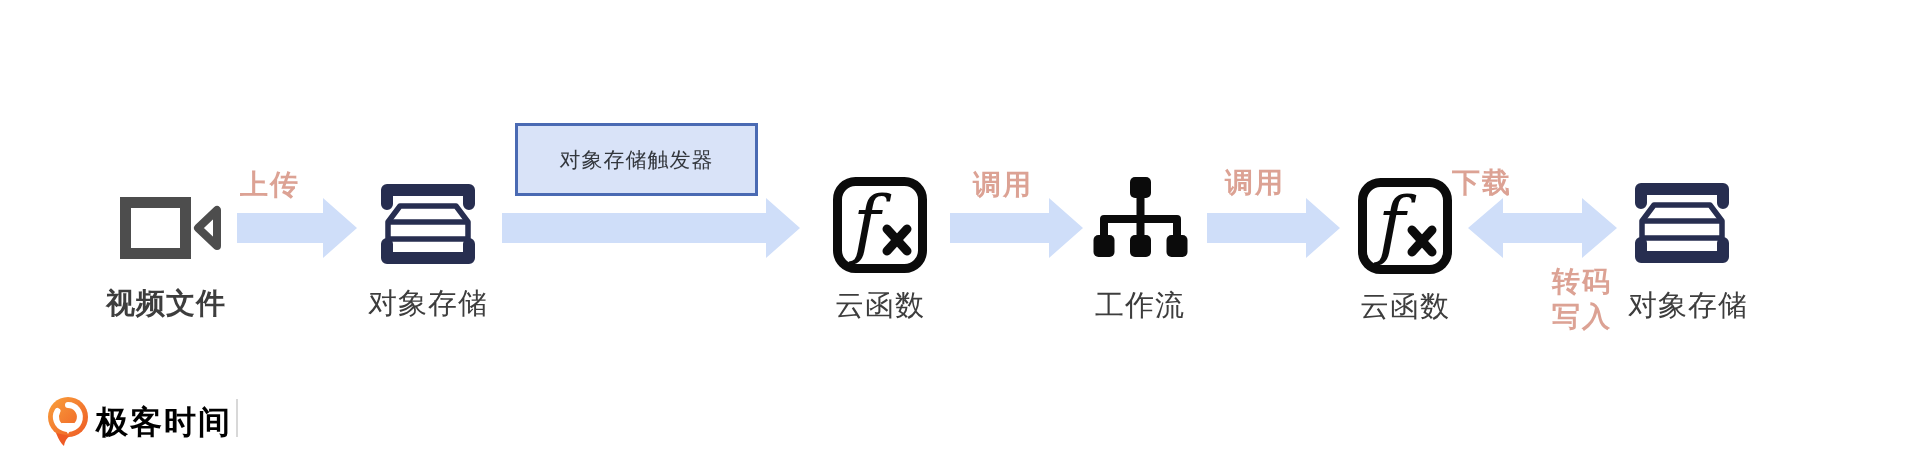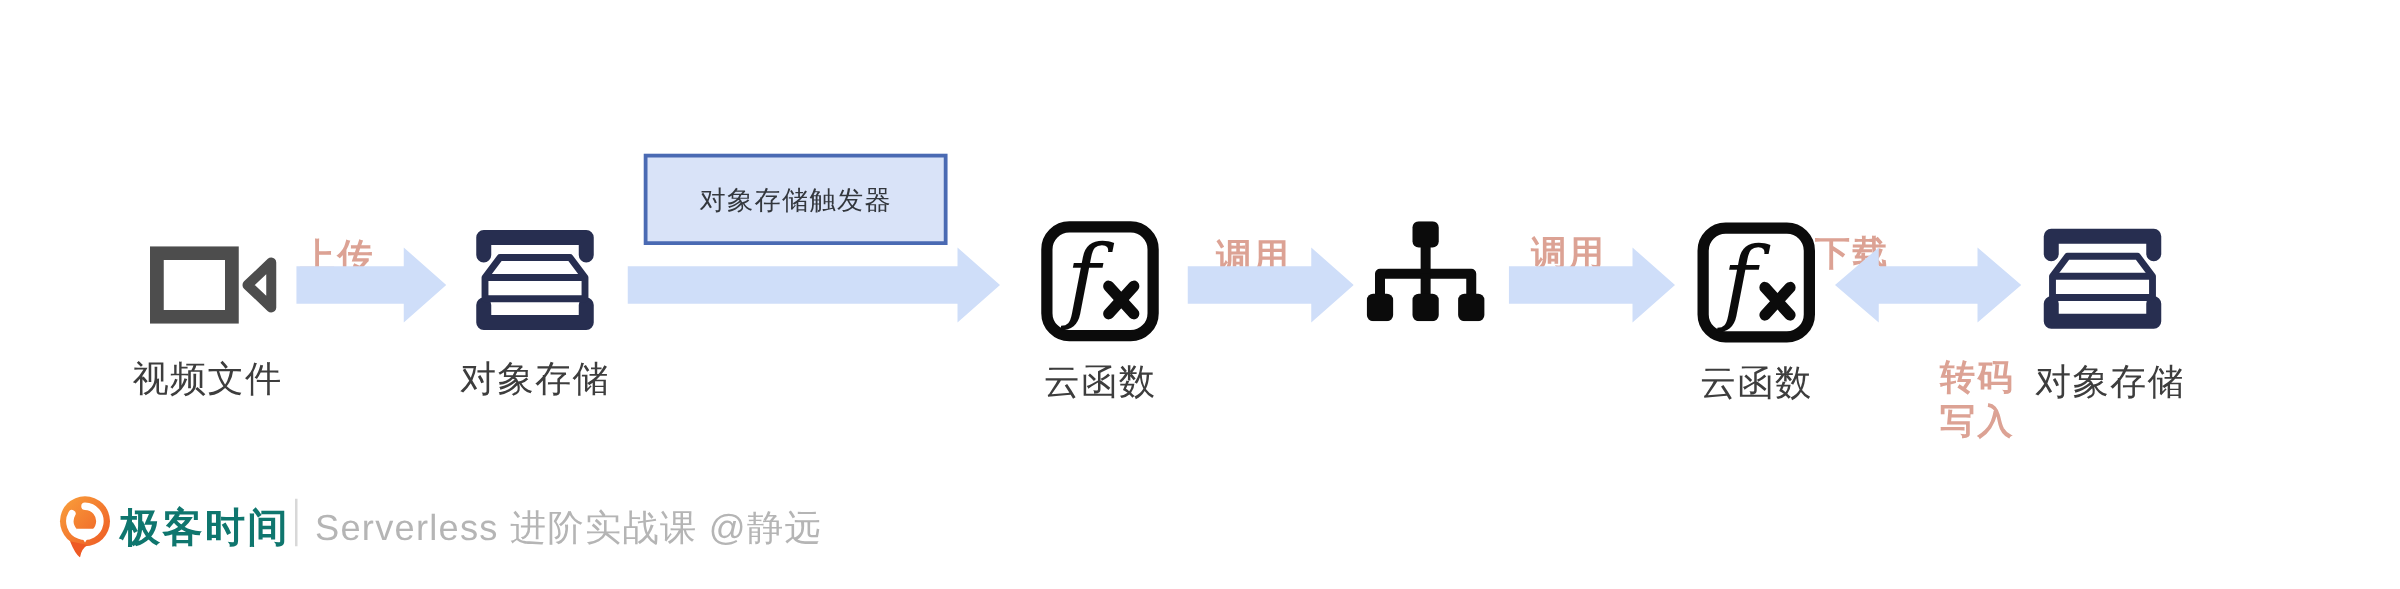--- a/index.html
+++ b/index.html
@@ -27,21 +27,20 @@
   
   .flow-label {
     position: absolute;
     width: 140px;
     text-align: center;
     font-size: 28px;
     font-weight: bold;
     color: #dca294;
     letter-spacing: 2px;
     white-space: nowrap;
-    margin-top: 20px;
   }
   .flow-label.two-line { line-height: 35px; }
 
   
   .trigger-box {
     position: absolute;
     left: 515px; top: 123px;
     width: 243px; height: 73px;
     background: #d9e3f8;
     border: 3px solid #4a6ab3;
@@ -54,21 +53,21 @@
   }
 
   .arrow-svg { position: absolute; display: block; }
 
   
   .footer-brand {
     position: absolute;
     left: 96px; top: 401px;
     font-size: 32px;
     font-weight: bold;
-    color: #0f766e;
+    color: #000000;
     letter-spacing: 2px;
   }
   .footer-divider {
     position: absolute;
     left: 236px; top: 399px;
     width: 2px; height: 38px;
     background: #d8d8d8;
   }
   .footer-course {
     position: absolute;
@@ -80,21 +79,21 @@
 </style>
 </head>
 <body>
 
 <div class="canvas">
 
   <svg class="abs" style="left:120px; top:197px;" width="102" height="62" viewBox="0 0 102 62">
     <rect x="5.5" y="5.5" width="60" height="51" fill="#ffffff" stroke="#4d4d4d" stroke-width="11"></rect>
     <polygon points="78,31 97,13 97,49" fill="none" stroke="#4d4d4d" stroke-width="8" stroke-linejoin="round"></polygon>
   </svg>
-  <div class="node-label" style="left:86px; top:284px;">视频文件</div>
+  <div class="node-label" style="left:86px; top:284px;font-weight:bold;">视频文件</div>
 
   <div class="flow-label" style="left:200px; top:166px;">上传</div>
   <svg class="arrow-svg" style="left:237px; top:197px;" width="120" height="62" viewBox="0 0 120 62">
     <polygon points="0,16 86,16 86,1 120,31 86,61 86,46 0,46" fill="#cfdef9"></polygon>
   </svg>
 
   <svg class="abs" style="left:380px; top:182px;" width="96" height="84" viewBox="0 0 96 84">
     <path d="M7 22 L7 8 L89 8 L89 22" fill="none" stroke="#272e50" stroke-width="12" stroke-linejoin="round" stroke-linecap="round"></path>
     <path d="M7 62 L7 76 L89 76 L89 62" fill="none" stroke="#272e50" stroke-width="12" stroke-linejoin="round" stroke-linecap="round"></path>
     <path d="M8 40 L20 24 L76 24 L88 40 L88 57 L8 57 Z" fill="#ffffff" stroke="#272e50" stroke-width="5.5" stroke-linejoin="round"></path>
@@ -125,20 +124,21 @@
 
   <svg class="abs" style="left:1093px; top:177px;" width="95" height="80" viewBox="0 0 95 80">
     <rect x="37" y="0" width="21" height="21" rx="5" fill="#0b0b0b"></rect>
     <line x1="47.5" y1="19" x2="47.5" y2="44" stroke="#0b0b0b" stroke-width="8"></line>
     <path d="M11 62 L11 42 L84 42 L84 62" fill="none" stroke="#0b0b0b" stroke-width="8" stroke-linejoin="round"></path>
     <line x1="47.5" y1="42" x2="47.5" y2="62" stroke="#0b0b0b" stroke-width="8"></line>
     <rect x="0.5" y="58" width="21" height="22" rx="5" fill="#0b0b0b"></rect>
     <rect x="37" y="58" width="21" height="22" rx="5" fill="#0b0b0b"></rect>
     <rect x="73.5" y="58" width="21" height="22" rx="5" fill="#0b0b0b"></rect>
   </svg>
+  <div class="node-label" style="left:1060px; top:286px;">工作流</div>
 
   <div class="flow-label" style="left:1185px; top:164px;">调用</div>
   <svg class="arrow-svg" style="left:1207px; top:197px;" width="133" height="62" viewBox="0 0 133 62">
     <polygon points="0,16 99,16 99,1 133,31 99,61 99,46 0,46" fill="#cfdef9"></polygon>
   </svg>
 
   <svg class="abs" style="left:1357px; top:177px;" width="96" height="98" viewBox="0 0 96 98">
     <rect x="5.5" y="5.5" width="85" height="87" rx="18" fill="#ffffff" stroke="#0b0b0b" stroke-width="9"></rect>
     <text x="21" y="73" font-family="DejaVu Serif, serif" font-style="italic" font-size="74" fill="#0b0b0b">f</text>
     <line x1="55" y1="53" x2="75" y2="75" stroke="#0b0b0b" stroke-width="9" stroke-linecap="round"></line>
@@ -170,15 +170,14 @@
         <stop offset="1" stop-color="#ee5a24"></stop>
       </linearGradient>
     </defs>
     <circle cx="22" cy="21" r="20" fill="url(#gt)"></circle>
     <path d="M10 37 Q14 47 18 50 Q19 43 24 40 Z" fill="#ee5a24"></path>
     <path d="M22 9 A 12 12 0 1 1 11.5 15" fill="none" stroke="#ffffff" stroke-width="6" stroke-linecap="round"></path>
     <polygon points="15,27 29,27 22,38" fill="#ffffff"></polygon>
   </svg>
   <div class="footer-brand">极客时间</div>
   <div class="footer-divider"></div>
-  <div class="footer-course">Serverless 进阶实战课 @静远</div>
 
 </div>
 
 </body></html>

